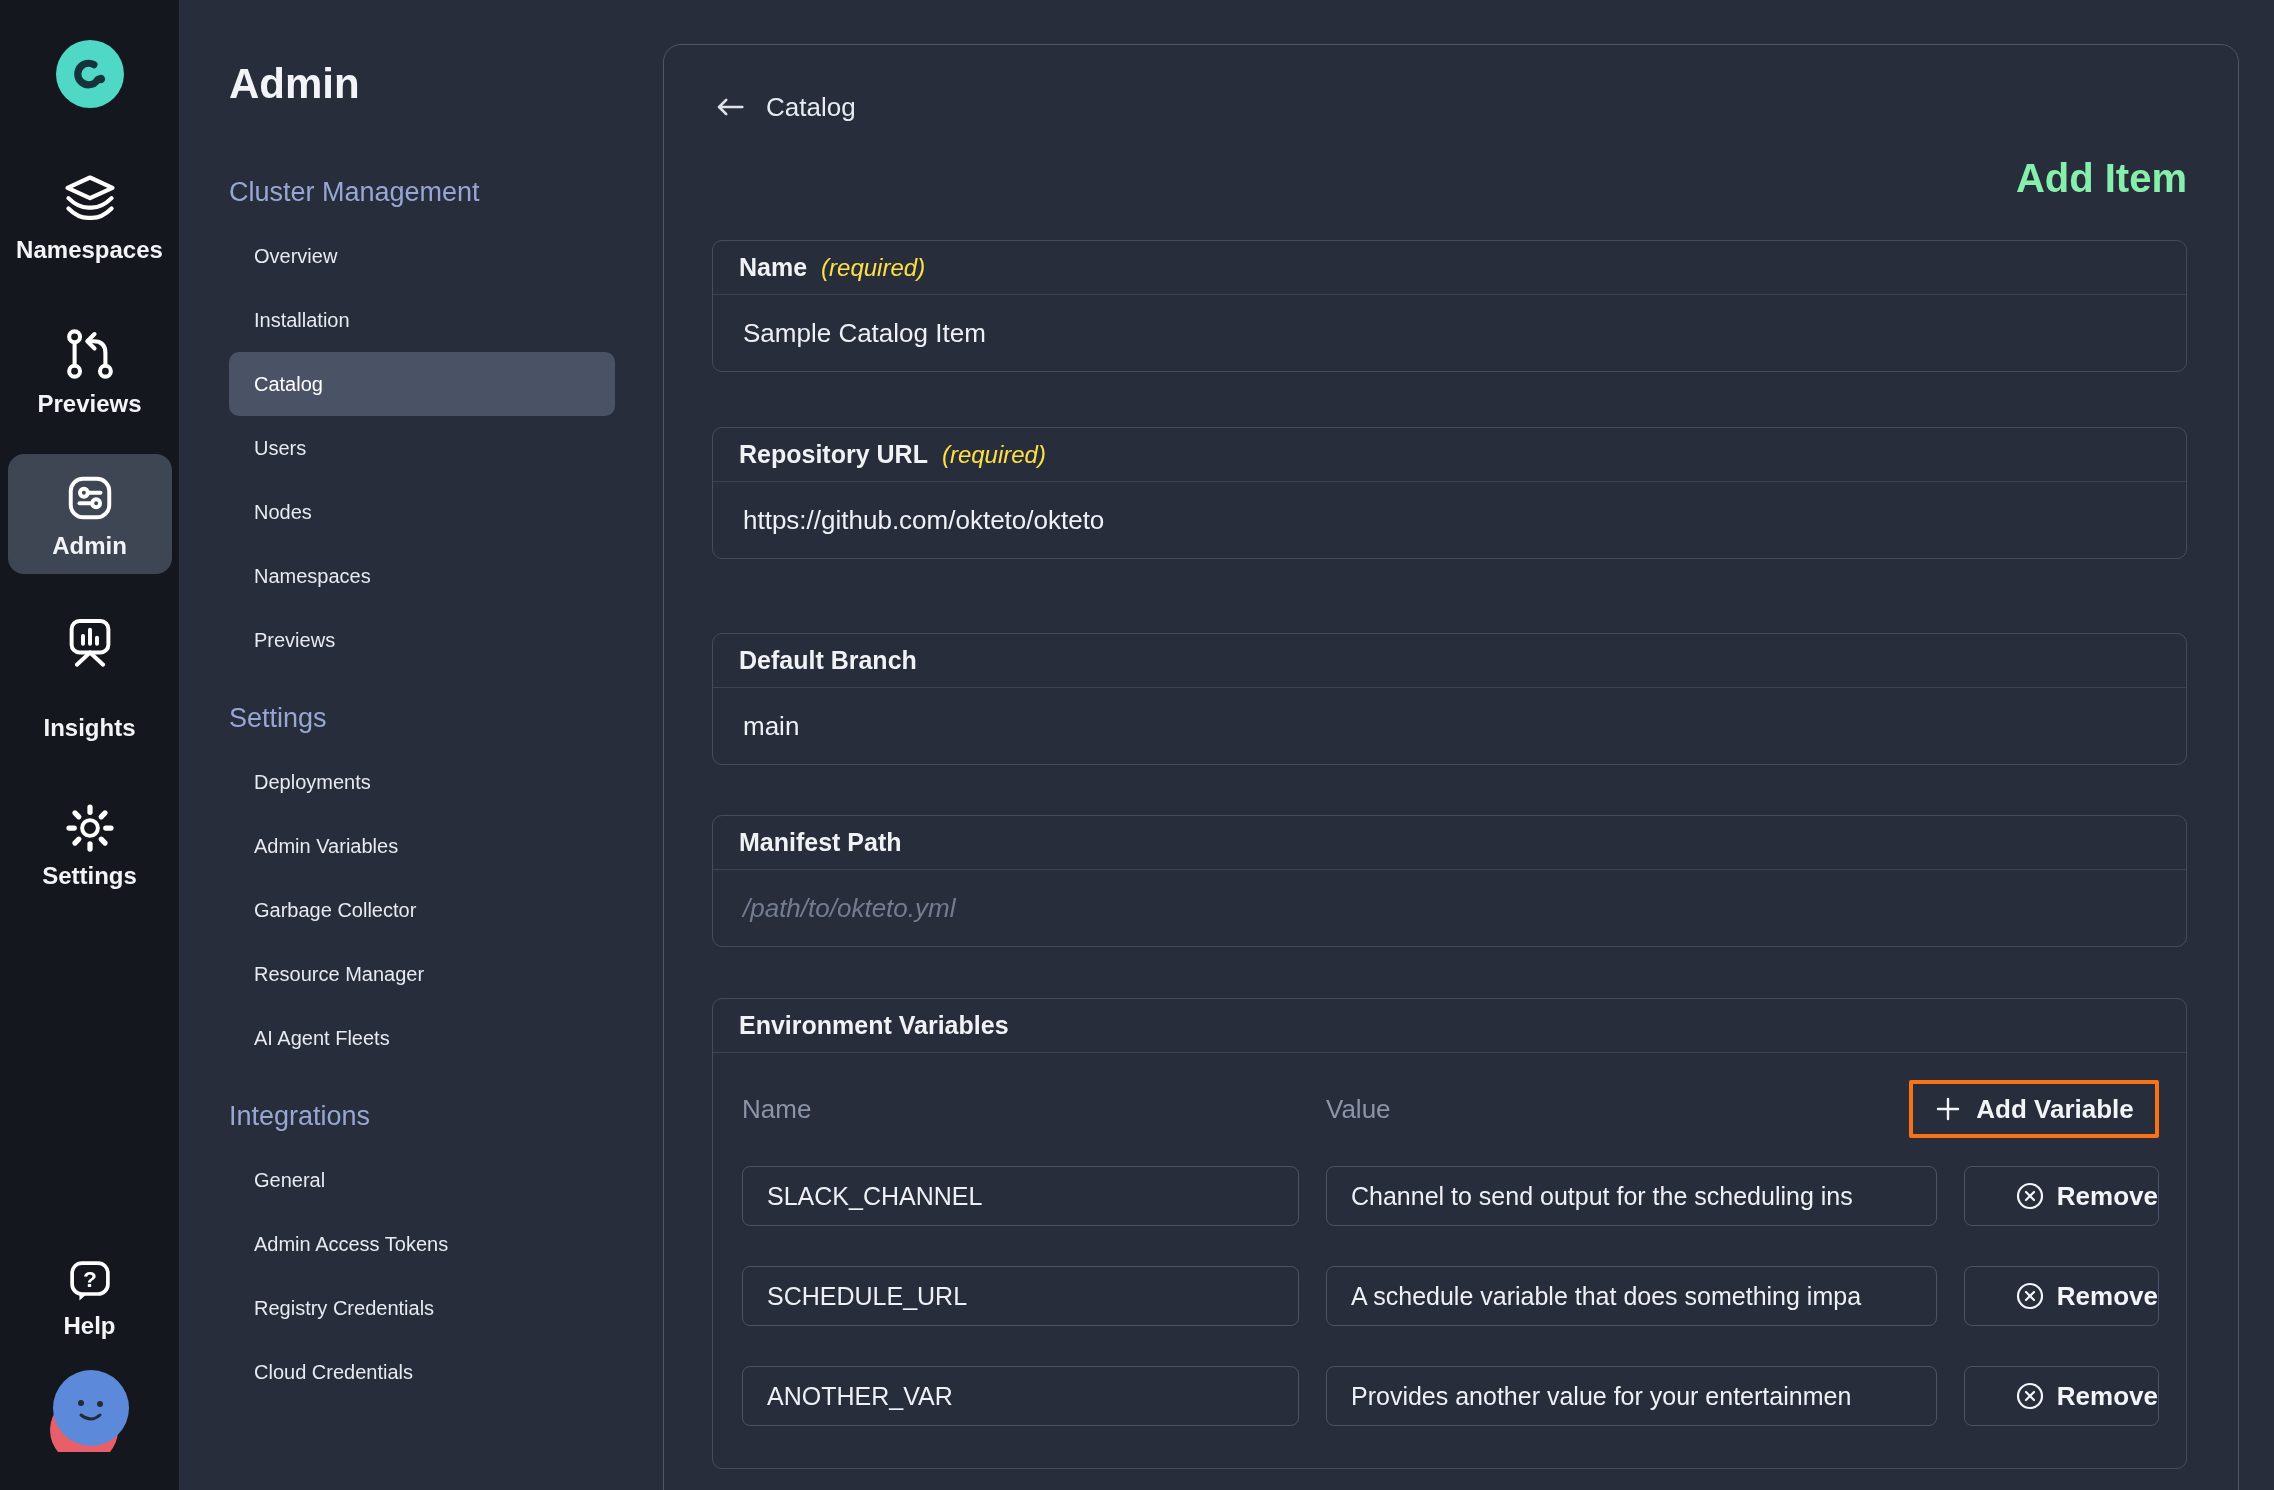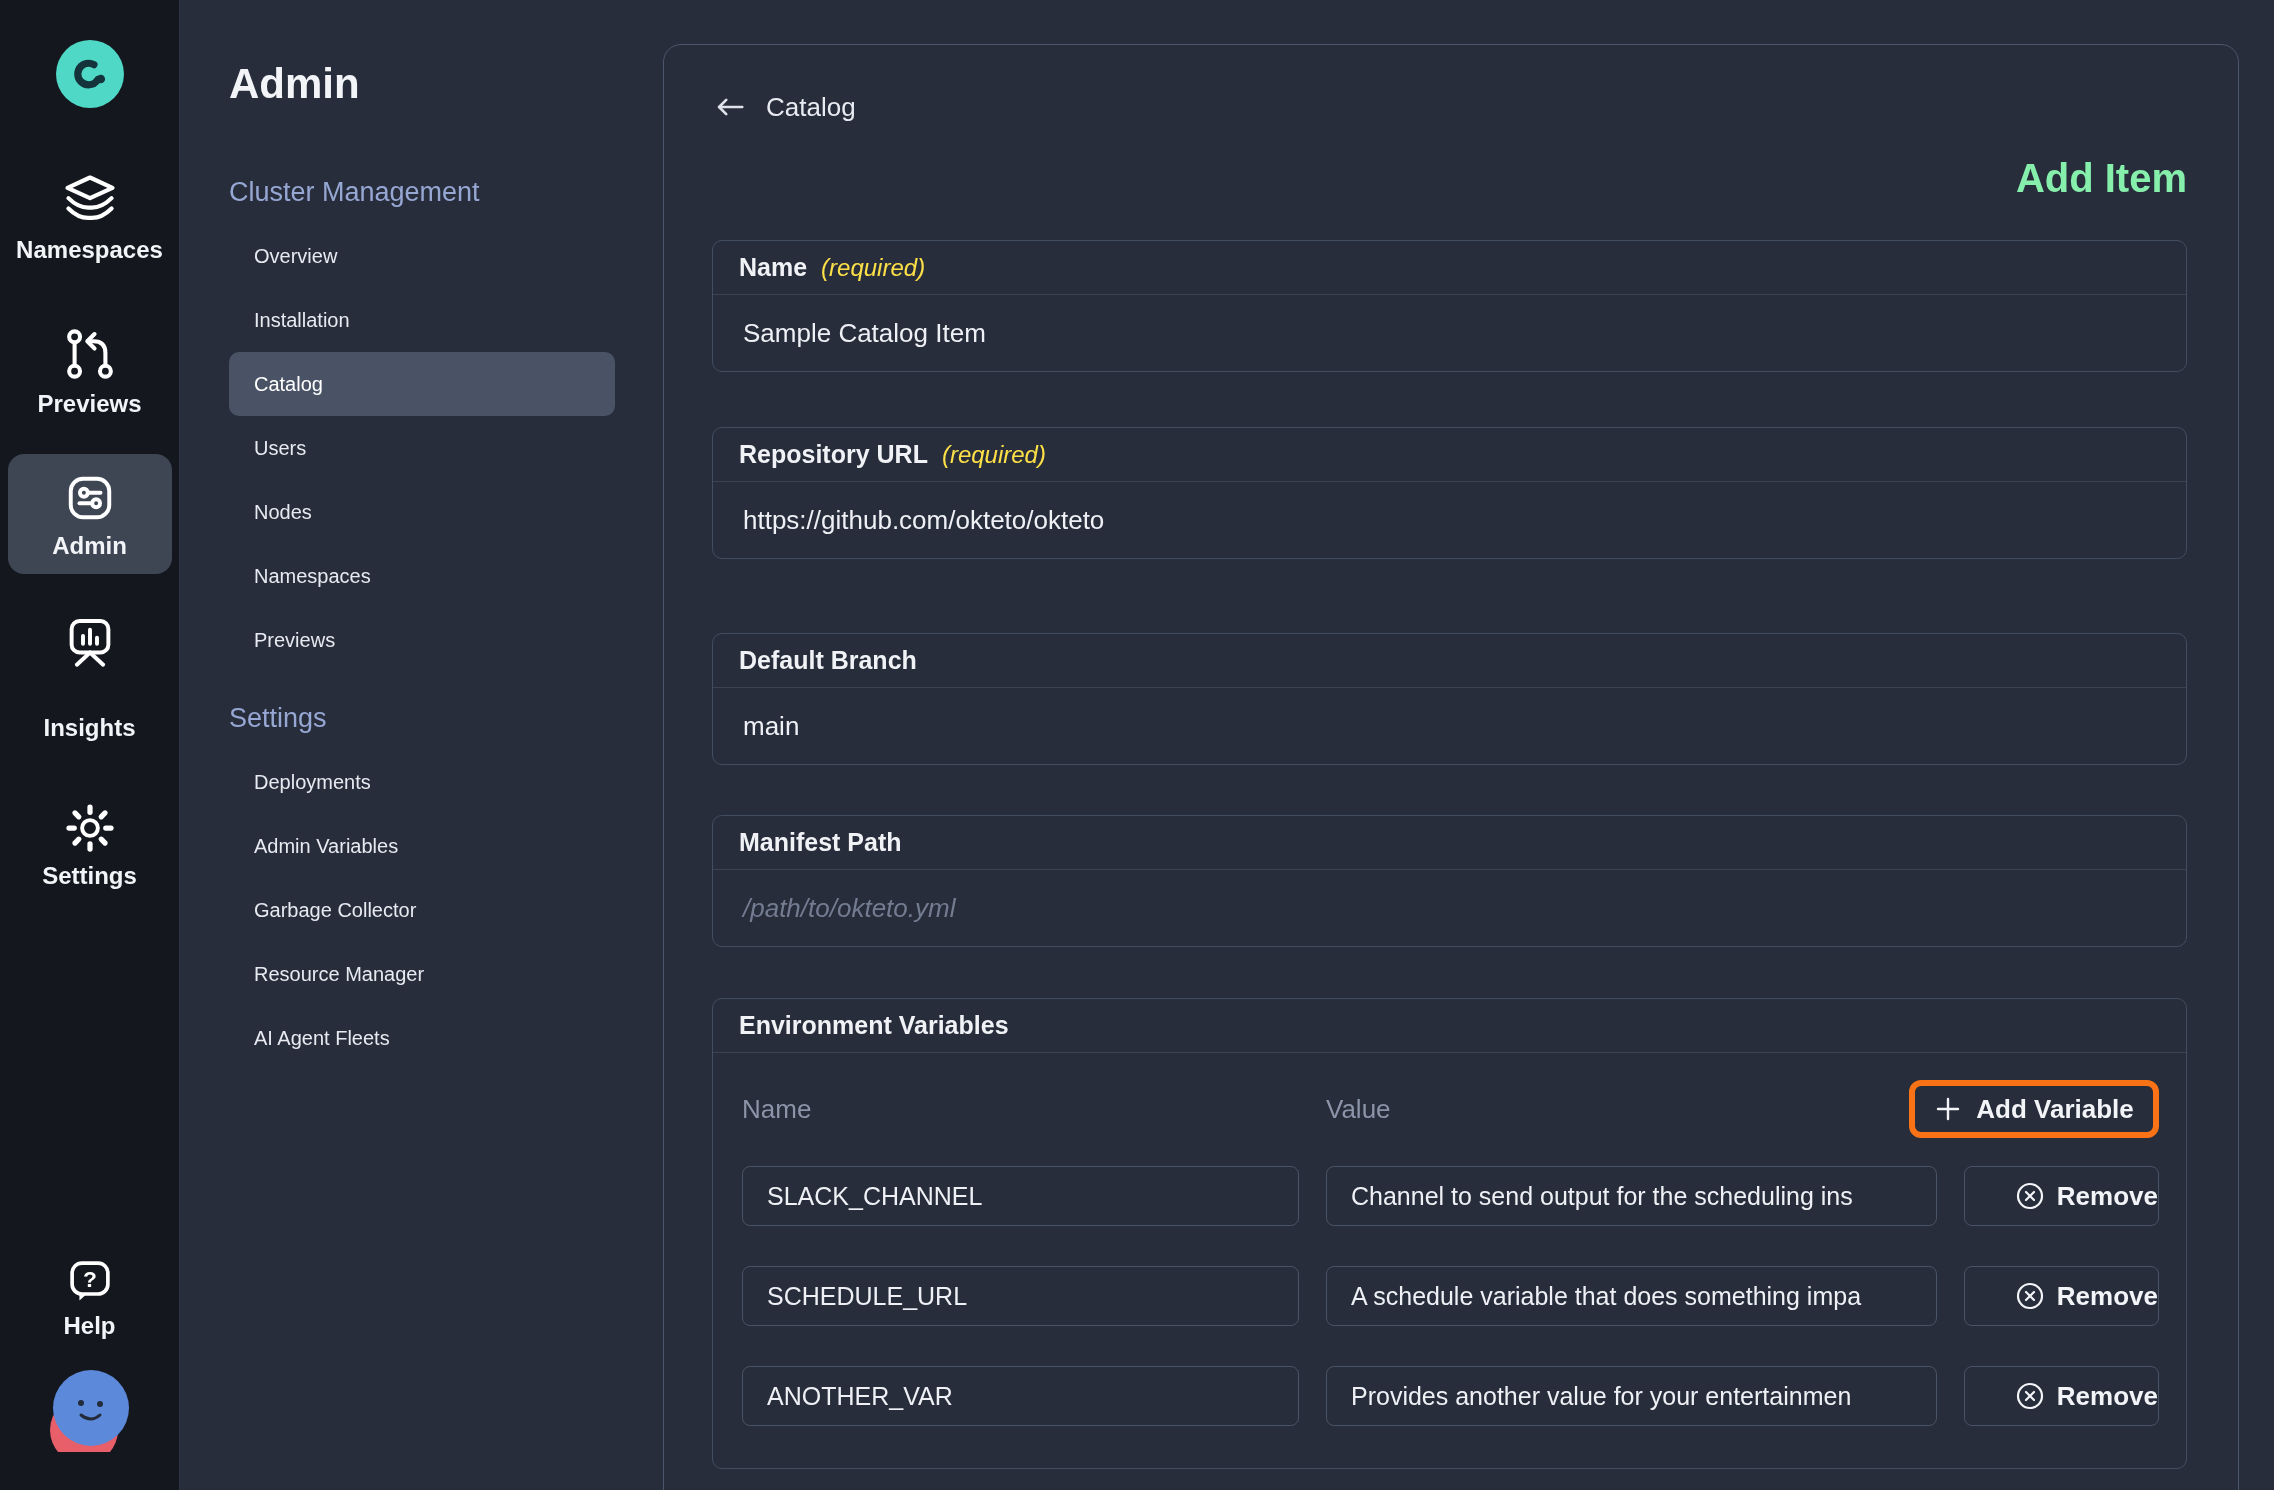--- a/index.html
+++ b/index.html
@@ -84,21 +84,21 @@
   }
   .g-val.placeholder { color:#737c91; font-style:italic; }
 
   
   .env-body { padding:27px 27px 42px 29px; }
   .env-toolbar { display:flex; align-items:center; margin-bottom:28px; }
   .col-label { font-size:26px; color:#8b94a8; }
   .col-name  { width:584px; }
   .col-value { flex:1; }
   .add-btn {
-    width:250px; height:58px; border:6px solid #f97316; border-radius:12px;
+    width:250px; height:58px; border:4px solid #f97316; border-radius:2px;
     display:flex; align-items:center; justify-content:center; gap:14px;
     background:transparent; color:#f2f4f8; font-weight:700; font-size:26px; cursor:pointer;
   }
   .env-row { display:grid; grid-template-columns:557px 1fr 195px; column-gap:27px;
     height:60px; margin-bottom:40px; }
   .env-row:last-child { margin-bottom:0; }
   .env-input {
     border:1px solid #4a5467; border-radius:8px; display:flex; align-items:center;
     padding:5px 24px; font-size:25px; color:#eef0f5;
     white-space:nowrap; overflow:hidden; cursor:text;
@@ -217,20 +217,27 @@
 
   <div class="side-list">
     <div class="side-header spaced">Settings</div>
     <div class="side-item">Deployments</div>
     <div class="side-item">Admin Variables</div>
     <div class="side-item">Garbage Collector</div>
     <div class="side-item">Resource Manager</div>
     <div class="side-item">AI Agent Fleets</div>
   </div>
 
+  <div class="side-list">
+    <div class="side-header spaced">Integrations</div>
+    <div class="side-item">General</div>
+    <div class="side-item">Admin Access Tokens</div>
+    <div class="side-item">Registry Credentials</div>
+    <div class="side-item">Cloud Credentials</div>
+  </div>
 </aside>
 
 <main class="main-card">
 
   <div class="breadcrumb">
     <span class="back-btn">
       <svg width="32" height="24" viewBox="0 0 36 24" fill="none" stroke="#dfe2ea" stroke-width="3" stroke-linecap="round" stroke-linejoin="round">
         <line x1="8" y1="12" x2="34" y2="12"></line>
         <path d="M16 4 L8 12 L16 20"></path>
       </svg>

